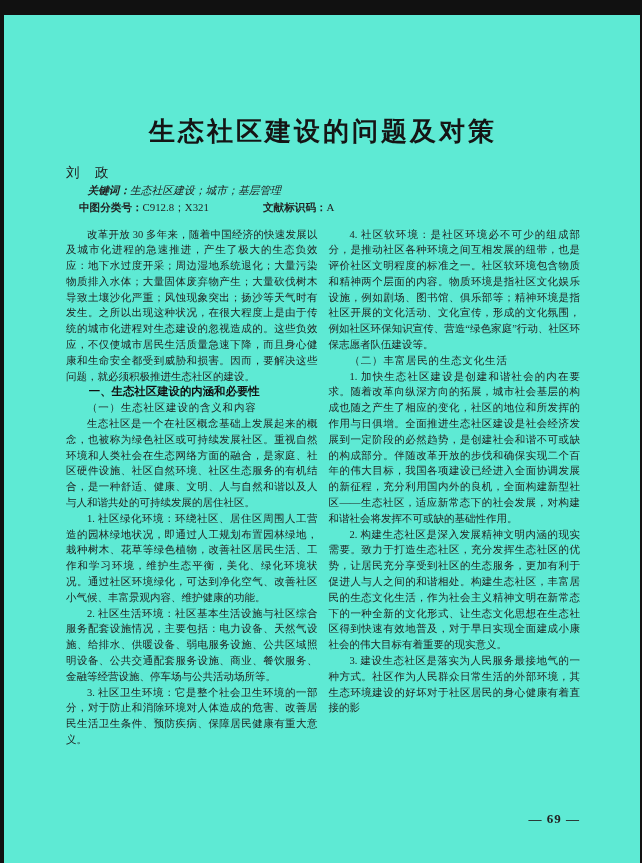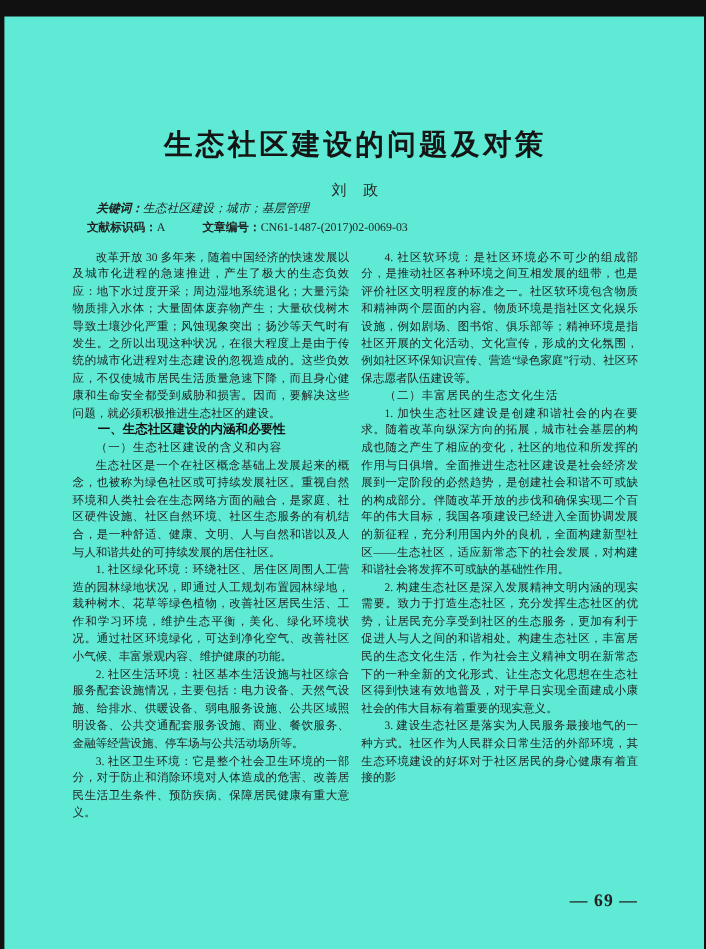--- a/index.html
+++ b/index.html
@@ -28,21 +28,20 @@
     font-weight: 800;
     text-align: center;
     letter-spacing: 3px;
     color: #151515;
     font-family: "Liberation Serif", "DejaVu Serif", serif;
   }
   .author {
     margin-top: 13px;
     font-size: 13.5px;
     line-height: 19px;
-    text-align: center;
     letter-spacing: 1px;
     color: #222;
   }
   .abstract {
     margin-top: 10px;
     font-size: 10.8px;
     line-height: 13.8px;
     text-align: justify;
     text-indent: 2em;
     color: #222;
@@ -87,42 +86,42 @@
     color: #111;
   }
   .col .heading2 {
     text-indent: 2em;
     letter-spacing: 0.8px;
   }
   .page-footer {
     position: absolute;
     right: 60px;
     top: 796px;
-    font-size: 16px;
+    font-size: 13px;
     font-weight: bold;
     letter-spacing: 1px;
     color: #222;
   }
 </style>
 </head>
 <body>
 
 <div class="page">
   <div class="content">
 
     <h1 class="article-title">生态社区建设的问题及对策</h1>
 
     <div class="author">刘　政</div>
 
 
     <div class="kv-line"><span class="lbl">关键词：</span><span>生态社区建设；城市；基层管理</span></div>
 
     <div class="meta-row">
+      <span class="meta-item-1"><span class="lbl">中图分类号：</span><span>C912.8；X321</span></span>
       <span class="meta-item-2"><span class="lbl">文献标识码：</span><span>A</span></span>
-      <span class="meta-item-3"><span class="lbl">文章编号：</span><span>CN61-1487-(2017)02-0069-03</span></span>
     </div>
 
     <div class="columns">
       <div class="col">
           <div class="para">改革开放 30 多年来，随着中国经济的快速发展以及城市化进程的急速推进，产生了极大的生态负效应：地下水过度开采；周边湿地系统退化；大量污染物质排入水体；大量固体废弃物产生；大量砍伐树木导致土壤沙化严重；风蚀现象突出；扬沙等天气时有发生。之所以出现这种状况，在很大程度上是由于传统的城市化进程对生态建设的忽视造成的。这些负效应，不仅使城市居民生活质量急速下降，而且身心健康和生命安全都受到威胁和损害。因而，要解决这些问题，就必须积极推进生态社区的建设。</div>
           <div class="heading1">一、生态社区建设的内涵和必要性</div>
           <div class="heading2">（一）生态社区建设的含义和内容</div>
           <div class="para">生态社区是一个在社区概念基础上发展起来的概念，也被称为绿色社区或可持续发展社区。重视自然环境和人类社会在生态网络方面的融合，是家庭、社区硬件设施、社区自然环境、社区生态服务的有机结合，是一种舒适、健康、文明、人与自然和谐以及人与人和谐共处的可持续发展的居住社区。</div>
           <div class="para">1. 社区绿化环境：环绕社区、居住区周围人工营造的园林绿地状况，即通过人工规划布置园林绿地，栽种树木、花草等绿色植物，改善社区居民生活、工作和学习环境，维护生态平衡，美化、绿化环境状况。通过社区环境绿化，可达到净化空气、改善社区小气候、丰富景观内容、维护健康的功能。</div>
           <div class="para">2. 社区生活环境：社区基本生活设施与社区综合服务配套设施情况，主要包括：电力设备、天然气设施、给排水、供暖设备、弱电服务设施、公共区域照明设备、公共交通配套服务设施、商业、餐饮服务、金融等经营设施、停车场与公共活动场所等。</div>

